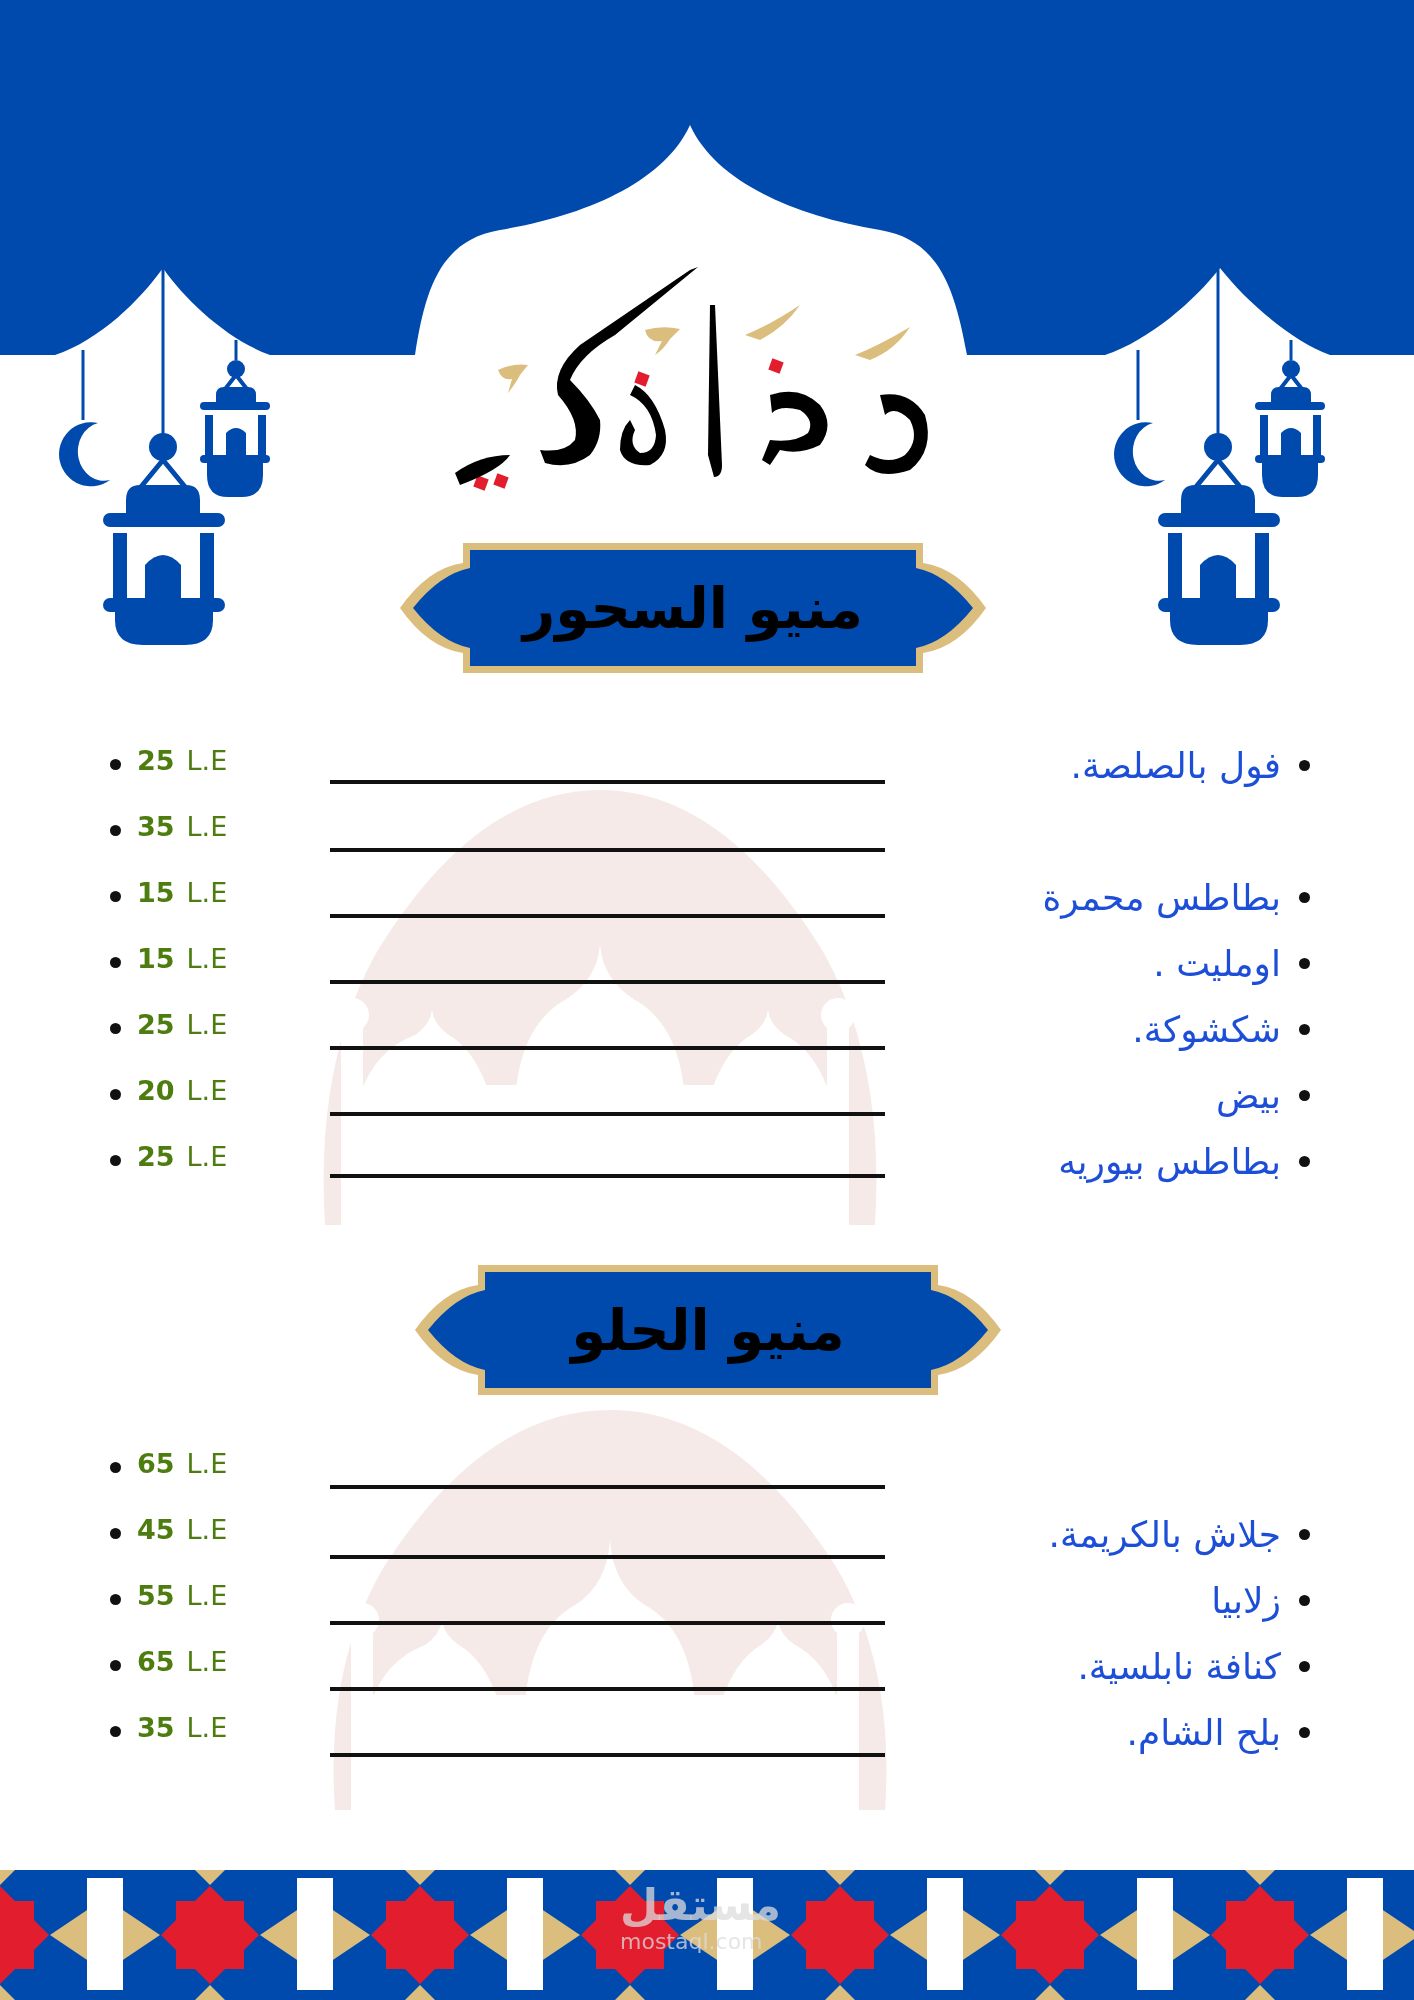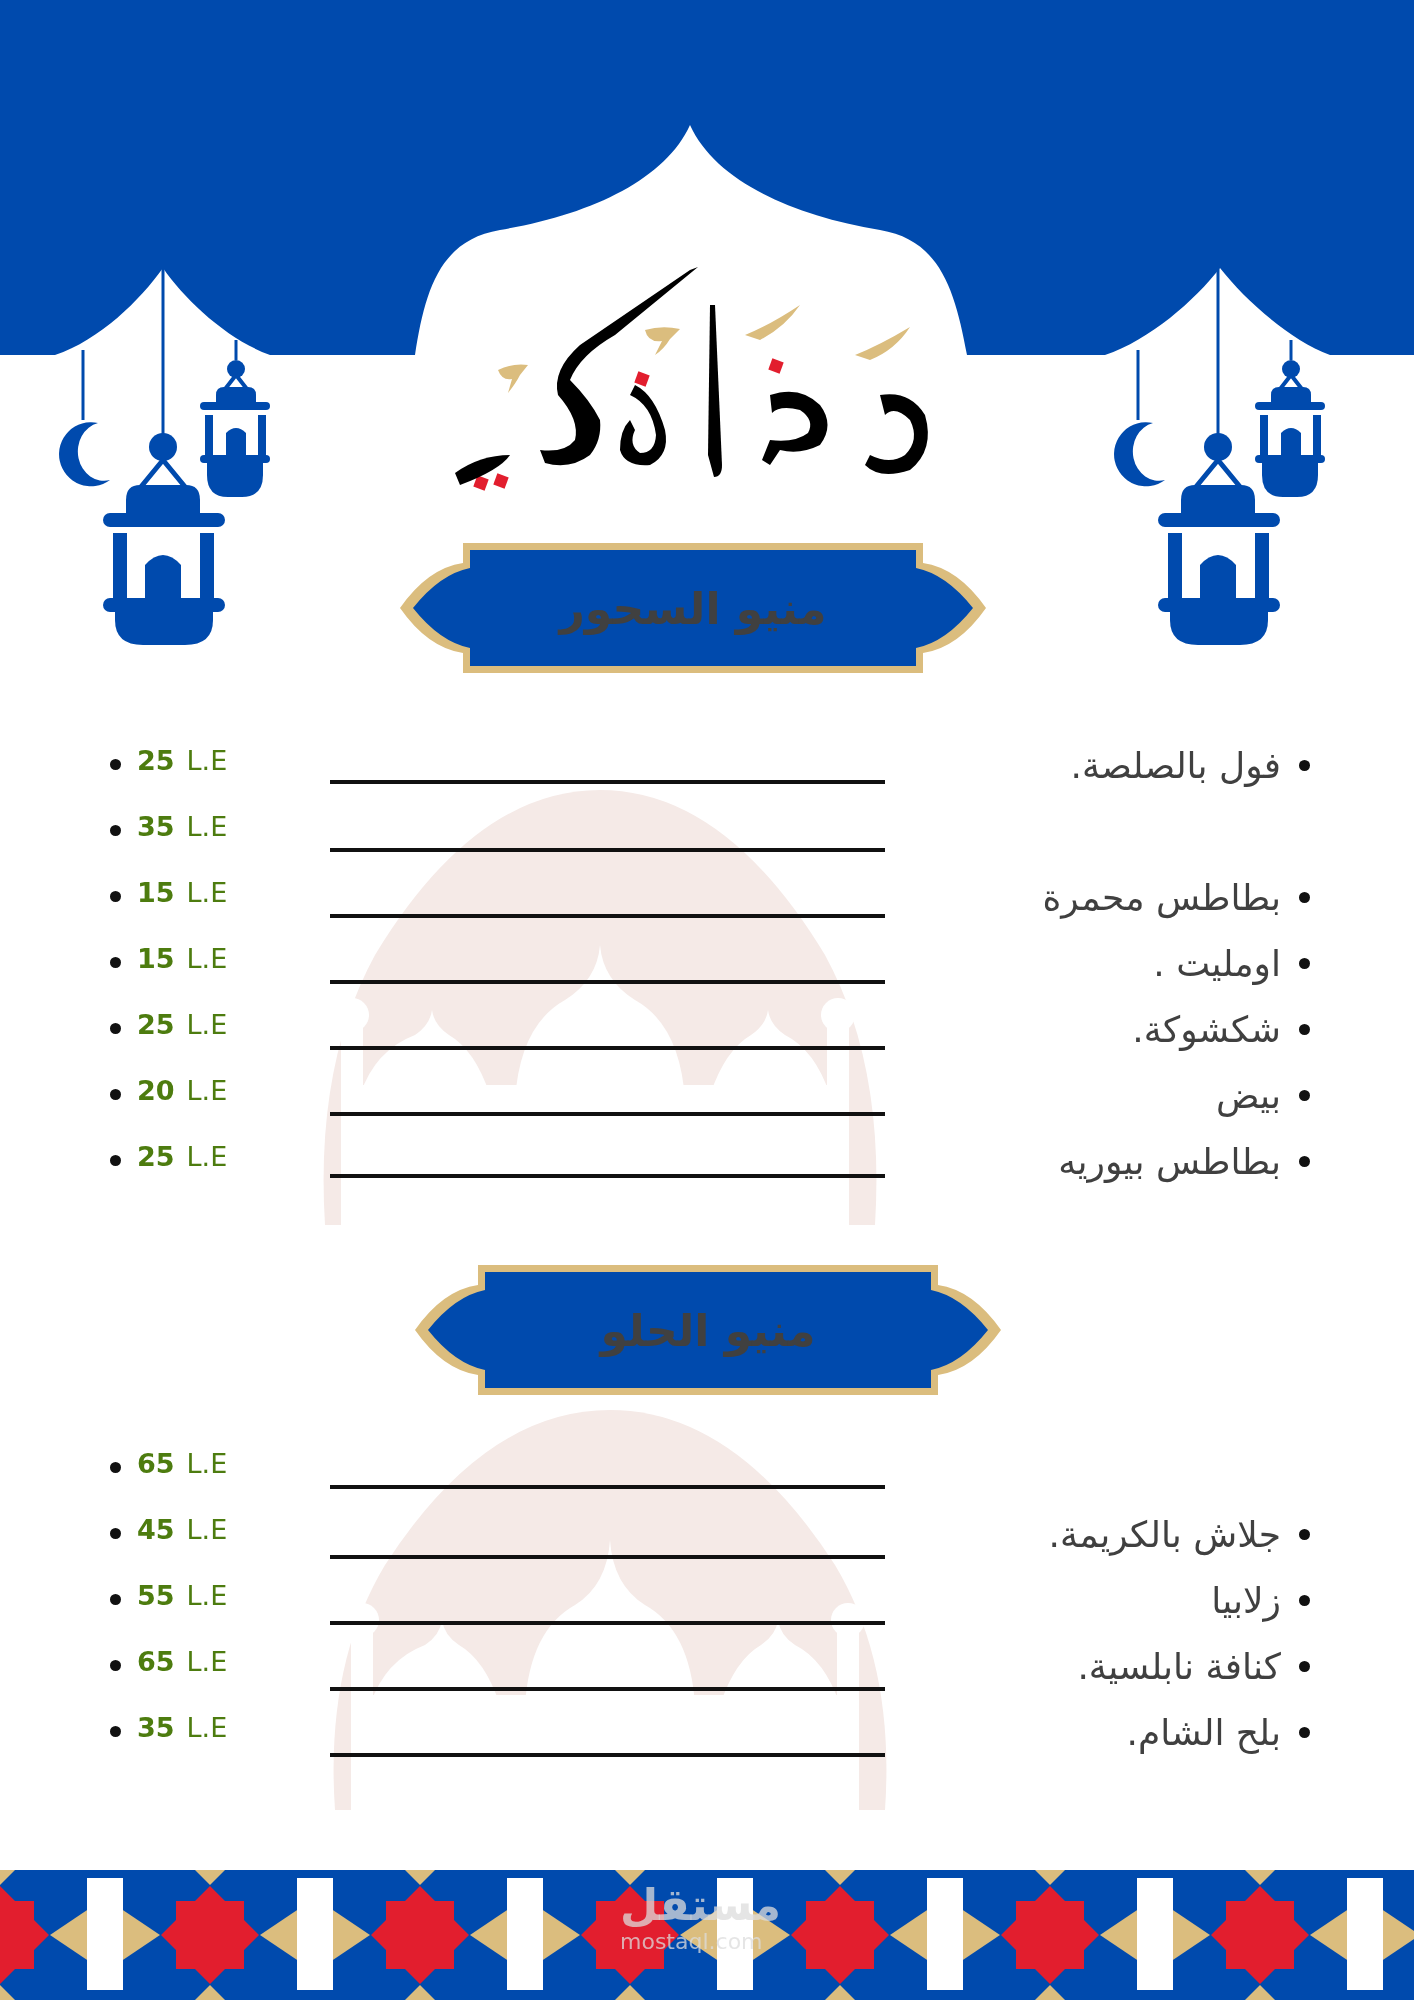--- a/index.html
+++ b/index.html
@@ -2,29 +2,29 @@
 <html><head>
 <meta charset="utf-8">
 <style>
   html,body{margin:0;padding:0;}
   body{width:1414px;height:2000px;position:relative;overflow:hidden;background:#ffffff;font-family:"DejaVu Sans","Liberation Sans",sans-serif;}
   .abs{position:absolute;}
   .header-svg{position:absolute;left:0;top:0;}
   .calligraphy{position:absolute;left:440px;top:255px;width:520px;height:245px;}
   .banner{position:absolute;}
   .banner svg{position:absolute;left:0;top:0;}
-  .banner-title{position:absolute;left:0;right:0;top:0;bottom:0;display:flex;align-items:center;justify-content:center;color:#404040;font-family:"DejaVu Sans",sans-serif;font-weight:bold;font-size:44px;direction:rtl;letter-spacing:1px;}
+  .banner-title{position:absolute;left:0;right:0;top:0;bottom:0;display:flex;align-items:center;justify-content:center;color:#000000;font-family:"DejaVu Sans",sans-serif;font-weight:bold;font-size:56px;direction:rtl;letter-spacing:1px;}
   .bg-circle{position:absolute;}
   .menu-row{position:absolute;left:110px;width:1200px;height:60px;}
   .price{position:absolute;left:0;top:0;font-family:"DejaVu Sans",sans-serif;font-size:27px;color:#4d7c0f;display:flex;align-items:center;white-space:nowrap;}
   .price .bullet{display:inline-block;width:11px;height:11px;border-radius:50%;background:#111;margin-right:16px;margin-top:8px;}
   .price .num{font-weight:bold;margin-right:12px;}
   .price .cur{font-weight:normal;}
   .dots-line{position:absolute;left:220px;width:555px;height:4px;background:#111;}
-  .item-name{position:absolute;right:0;top:0;direction:rtl;font-family:"DejaVu Sans",sans-serif;font-size:36px;color:#404040;display:flex;align-items:center;white-space:nowrap;}
+  .item-name{position:absolute;right:0;top:0;direction:rtl;font-family:"DejaVu Sans",sans-serif;font-size:36px;color:#1d4ed8;display:flex;align-items:center;white-space:nowrap;}
   .item-name .bullet{display:inline-block;width:11px;height:11px;border-radius:50%;background:#111;margin-left:18px;}
   .footer{position:absolute;left:0;top:1870px;width:1414px;height:130px;}
   .watermark{position:absolute;left:620px;top:1880px;width:180px;color:rgba(220,220,220,0.75);font-family:"DejaVu Sans",sans-serif;}
   .watermark .wm-ar{font-size:44px;font-weight:bold;line-height:50px;}
   .watermark .wm-en{font-size:22px;line-height:24px;}
 </style>
 </head>
 <body>
 
 <svg class="header-svg" width="1414" height="360" viewBox="0 0 1414 360">

